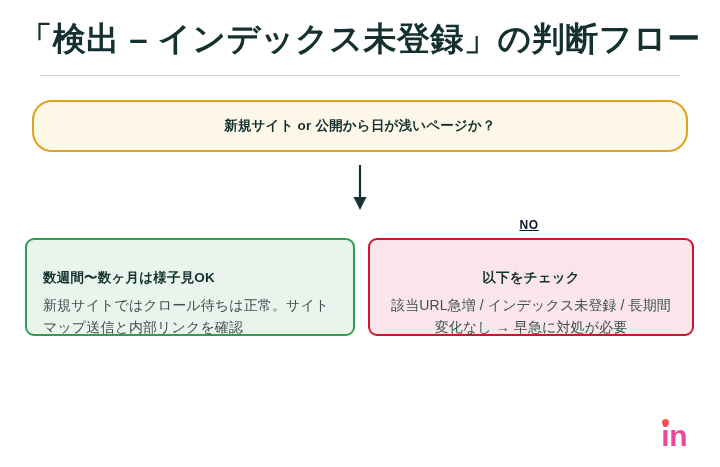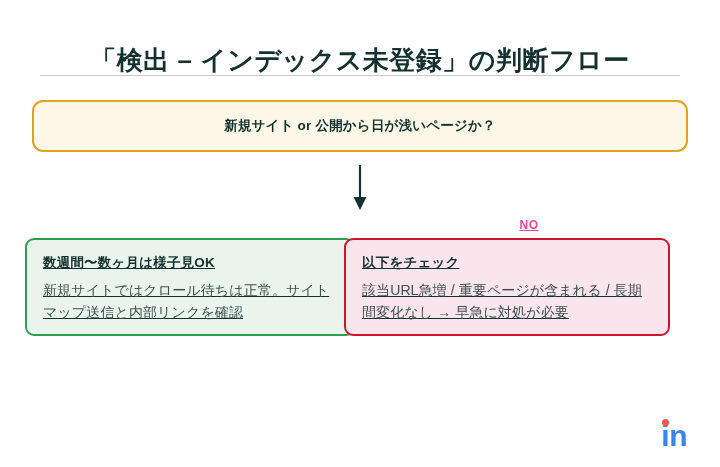--- a/index.html
+++ b/index.html
@@ -23,47 +23,46 @@
     box-sizing: border-box;
   }
 
   
   .title {
     position: absolute;
     left: 0;
     top: 18px;
     width: 720px;
     text-align: center;
-    font-size: 26px;
+    font-size: 33px;
     font-weight: 700;
     letter-spacing: 0.5px;
     color: #14312f;
     line-height: 1.25;
     white-space: nowrap;
-    margin-top: 26px;
   }
   .title-rule {
     position: absolute;
     left: 40px;
     top: 75px;
     width: 640px;
     height: 1px;
     background: #c9c9c9;
   }
 
   
   .question-box {
     position: absolute;
     left: 32px;
     top: 100px;
     width: 656px;
     height: 52px;
     box-sizing: border-box;
     border: 2px solid #e0a31d;
-    border-radius: 11px;
+    border-radius: 20px;
     background: #fdf7e8;
     display: flex;
     align-items: center;
     justify-content: center;
   }
   .question-text {
     font-size: 13.5px;
     font-weight: 700;
     color: #14312f;
     letter-spacing: 0.2px;
@@ -89,47 +88,47 @@
   }
   .branch-label.yes {
     left: 25px;
     width: 330px;
     color: #2f9e4f;
     margin-top: 18px;
   }
   .branch-label.no {
     left: 366px;
     width: 326px;
-    color: #ec4899;
+    color: #0f172a;
     text-decoration: underline;
   }
 
   
   .outcome-box {
     position: absolute;
     top: 238px;
     height: 98px;
     box-sizing: border-box;
     border-radius: 9px;
     border-width: 2px;
     border-style: solid;
-    padding: 14px 16px 0 16px;
-    text-decoration: underline;
+    padding: 29px 16px 0 16px;
   }
   .outcome-box.green {
     left: 25px;
     width: 330px;
     border-color: #2f9e4f;
     background: #e9f5ec;
   }
   .outcome-box.pink {
-    left: 344px;
+    left: 368px;
     width: 326px;
     border-color: #cf152d;
     background: #fbe5ec;
+    text-align: center;
   }
   .outcome-head {
     font-size: 13.5px;
     font-weight: 700;
     color: #14312f;
     margin: 0 0 8px 0;
     letter-spacing: 0.2px;
   }
   .outcome-body {
     font-size: 14px;
@@ -141,21 +140,21 @@
 
   
   .logo {
     position: absolute;
     right: 26px;
     bottom: 16px;
     display: flex;
     align-items: flex-end;
     font-size: 30px;
     font-weight: 700;
-    color: #3b82f6;
+    color: #ec4899;
     letter-spacing: -0.5px;
     line-height: 1;
   }
   .logo-in, .logo-site {
     position: relative;
     display: inline-block;
   }
   .logo-gap { width: 7px; display: inline-block; }
   .logo-dot {
     position: absolute;
@@ -190,21 +189,21 @@
   <div class="branch-label yes">YES</div>
   <div class="branch-label no">NO</div>
 
   <div class="outcome-box green">
     <div class="outcome-head">数週間〜数ヶ月は様子見OK</div>
     <div class="outcome-body">新規サイトではクロール待ちは正常。サイトマップ送信と内部リンクを確認</div>
   </div>
 
   <div class="outcome-box pink">
     <div class="outcome-head">以下をチェック</div>
-    <div class="outcome-body">該当URL急増 / 重要ページが含まれる / 長期間変化なし → 早急に対処が必要</div>
+    <div class="outcome-body">該当URL急増 / インデックス未登録 / 長期間変化なし → 早急に対処が必要</div>
   </div>
 
   <div class="logo">
     <span class="logo-in">
       <span class="logo-dot d1"></span>
       <span>in</span>
     </span>
     <span class="logo-gap"></span>
   </div>
 

